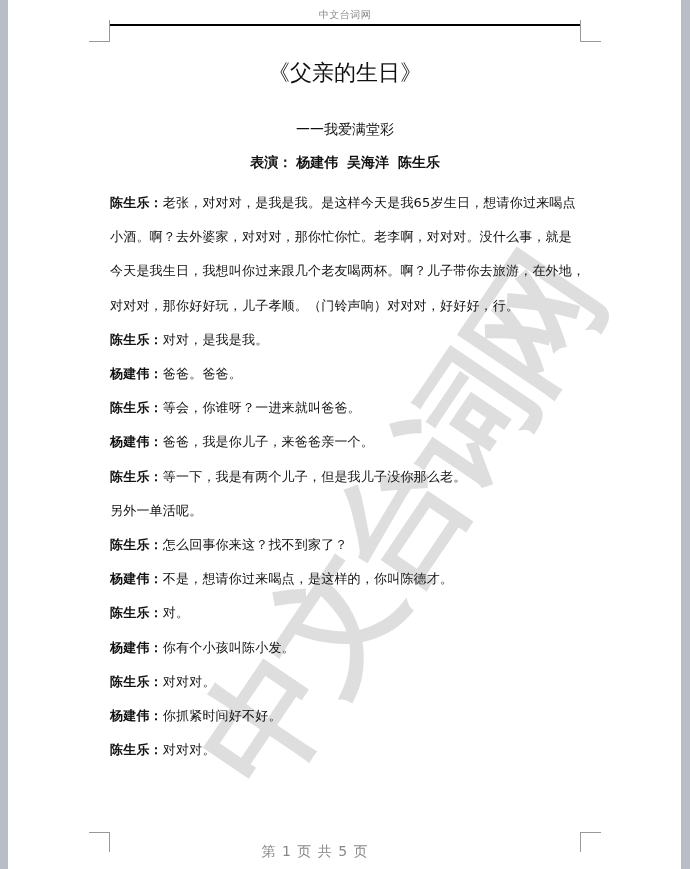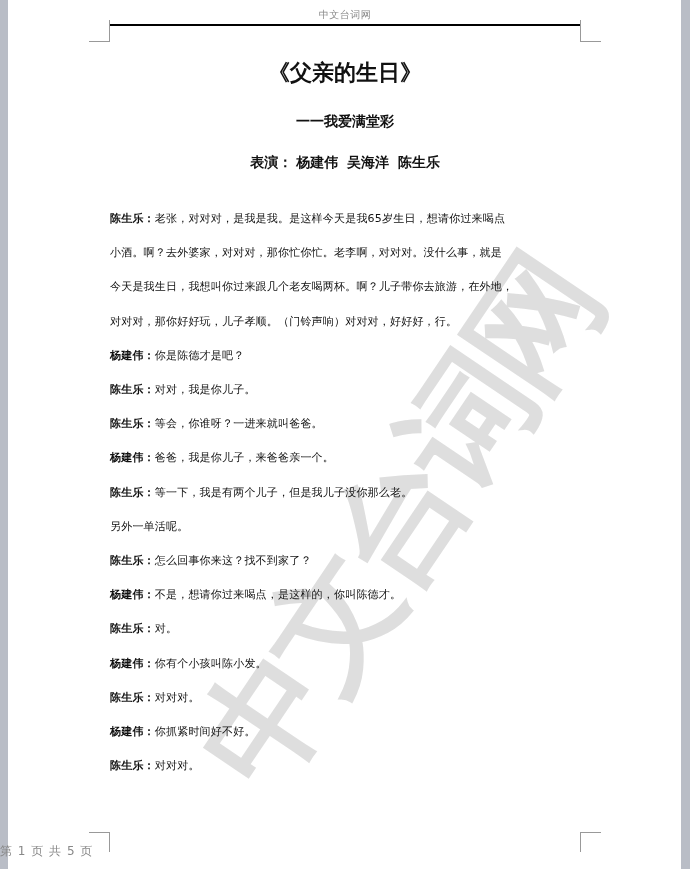--- a/index.html
+++ b/index.html
@@ -13,30 +13,30 @@
   .header-line { position: absolute; left: 110px; top: 24px; width: 470px; height: 2px; background: #000; }
 
   .corner { position: absolute; border-color: #999; border-style: solid; width: 21px; height: 22px; }
   .corner.tl { left: 89px; top: 20px; border-width: 0 1px 1px 0; }
   .corner.tr { left: 580px; top: 20px; border-width: 0 0 1px 1px; }
   .corner.bl { left: 89px; top: 832px; border-width: 1px 1px 0 0; height: 20px; }
   .corner.br { left: 580px; top: 832px; border-width: 1px 0 0 1px; height: 20px; }
 
   .watermark { position: absolute; left: 95px; top: 430px; width: 620px; font-size: 128px; font-weight: bold; color: rgba(160,160,160,0.35); transform: rotate(-56deg); transform-origin: center center; white-space: nowrap; letter-spacing: -8px; pointer-events: none; z-index: 1; }
 
-  .title { position: absolute; left: 0; width: 690px; top: 58px; text-align: center; font-family: "DejaVu Serif", "Liberation Serif", serif; font-size: 22px; font-weight: bold; color: #111; z-index: 2; }
-  .subtitle { position: absolute; left: 0; width: 690px; top: 113px; text-align: center; font-size: 14px; font-weight: bold; z-index: 2; }
+  .title { position: absolute; left: 0; width: 690px; top: 58px; text-align: center; font-family: "DejaVu Serif", "Liberation Serif", serif; font-size: 22px; font-weight: normal; color: #111; z-index: 2; }
+  .subtitle { position: absolute; left: 0; width: 690px; top: 121px; text-align: center; font-size: 14px; font-weight: normal; z-index: 2; }
   .cast { position: absolute; left: 0; width: 690px; top: 154px; text-align: center; font-size: 14px; font-weight: bold; z-index: 2; }
   .cast span { margin: 0 2px; }
 
-  .body { position: absolute; left: 110px; top: 202px; width: 474px; font-size: 11px; line-height: 34.2px; z-index: 2; }
+  .body { position: absolute; left: 110px; top: 186px; width: 474px; font-size: 13px; line-height: 34.2px; z-index: 2; }
   .line { display: block; white-space: nowrap; letter-spacing: 0.2px; }
   .line .speaker { font-weight: bold; }
 
-  .footer { position: absolute; left: 0; width: 630px; top: 843px; font-size: 12px; color: #888; letter-spacing: 1px; }
+  .footer { position: absolute; left: 0; width: 630px; top: 843px; text-align: center; font-size: 14px; color: #888; letter-spacing: 1px; }
 </style>
 </head>
 <body>
 
 <div class="side-left"></div>
 <div class="side-right"></div>
 
 <div class="page-area">
   <div class="header-text">中文台词网</div>
   <div class="header-line"></div>
@@ -54,22 +54,22 @@
     <span>表演：</span><span>杨建伟</span>
     <span>吴海洋</span>
     <span>陈生乐</span>
   </div>
 
   <div class="body">
     <div class="line"><span class="speaker">陈生乐：</span><span>老张，对对对，是我是我。是这样今天是我65岁生日，想请你过来喝点</span></div>
     <div class="line"><span class="speaker"></span><span>小酒。啊？去外婆家，对对对，那你忙你忙。老李啊，对对对。没什么事，就是</span></div>
     <div class="line"><span class="speaker"></span><span>今天是我生日，我想叫你过来跟几个老友喝两杯。啊？儿子带你去旅游，在外地，</span></div>
     <div class="line"><span class="speaker"></span><span>对对对，那你好好玩，儿子孝顺。（门铃声响）对对对，好好好，行。</span></div>
-    <div class="line"><span class="speaker">杨建伟：</span><span>你是陈德才是吧？</span></div>
-    <div class="line"><span class="speaker">陈生乐：</span><span>对对，我是你儿子。</span></div>
+    <div class="line"><span class="speaker">陈生乐：</span><span>对对，是我是我。</span></div>
+    <div class="line"><span class="speaker">杨建伟：</span><span>爸爸。爸爸。</span></div>
     <div class="line"><span class="speaker">陈生乐：</span><span>等会，你谁呀？一进来就叫爸爸。</span></div>
     <div class="line"><span class="speaker">杨建伟：</span><span>爸爸，我是你儿子，来爸爸亲一个。</span></div>
     <div class="line"><span class="speaker">陈生乐：</span><span>等一下，我是有两个儿子，但是我儿子没你那么老。</span></div>
     <div class="line"><span class="speaker"></span><span>另外一单活呢。</span></div>
     <div class="line"><span class="speaker">陈生乐：</span><span>怎么回事你来这？找不到家了？</span></div>
     <div class="line"><span class="speaker">杨建伟：</span><span>不是，想请你过来喝点，是这样的，你叫陈德才。</span></div>
     <div class="line"><span class="speaker">陈生乐：</span><span>对。</span></div>
     <div class="line"><span class="speaker">杨建伟：</span><span>你有个小孩叫陈小发。</span></div>
     <div class="line"><span class="speaker">陈生乐：</span><span>对对对。</span></div>
     <div class="line"><span class="speaker">杨建伟：</span><span>你抓紧时间好不好。</span></div>

